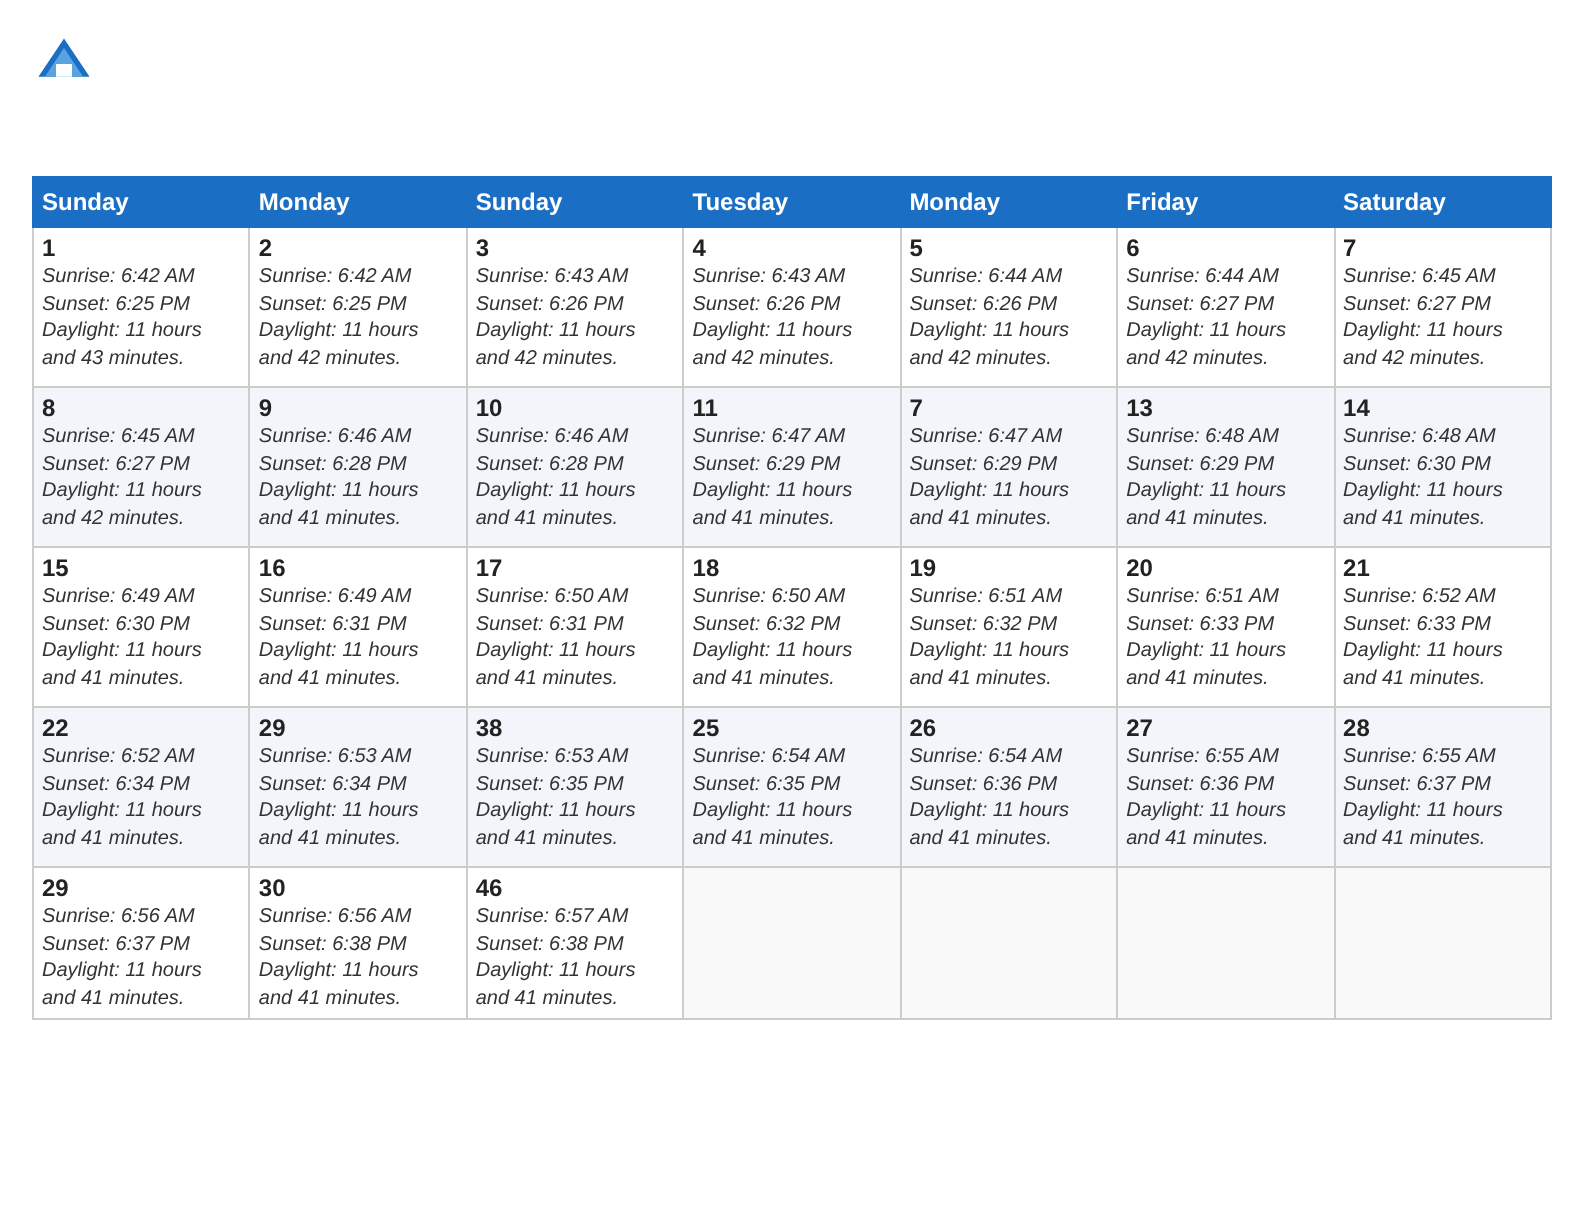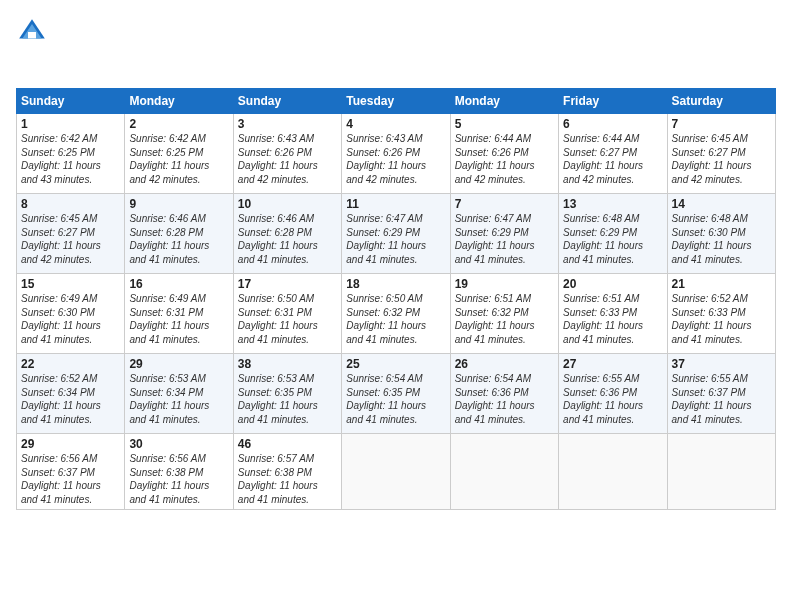--- a/index.html
+++ b/index.html
@@ -250,21 +250,21 @@
           </td>
           <td>
             <span class="day-num">26</span>
             <div class="day-info">Sunrise: 6:54 AM<br>Sunset: 6:36 PM<br>Daylight: 11 hours<br>and 41 minutes.</div>
           </td>
           <td>
             <span class="day-num">27</span>
             <div class="day-info">Sunrise: 6:55 AM<br>Sunset: 6:36 PM<br>Daylight: 11 hours<br>and 41 minutes.</div>
           </td>
           <td>
-            <span class="day-num">37</span>
+            <span class="day-num">28</span>
             <div class="day-info">Sunrise: 6:55 AM<br>Sunset: 6:37 PM<br>Daylight: 11 hours<br>and 41 minutes.</div>
           </td>
         </tr>
         <tr class="last-row">
           <td>
             <span class="day-num">29</span>
             <div class="day-info">Sunrise: 6:56 AM<br>Sunset: 6:37 PM<br>Daylight: 11 hours<br>and 41 minutes.</div>
           </td>
           <td>
             <span class="day-num">30</span>

